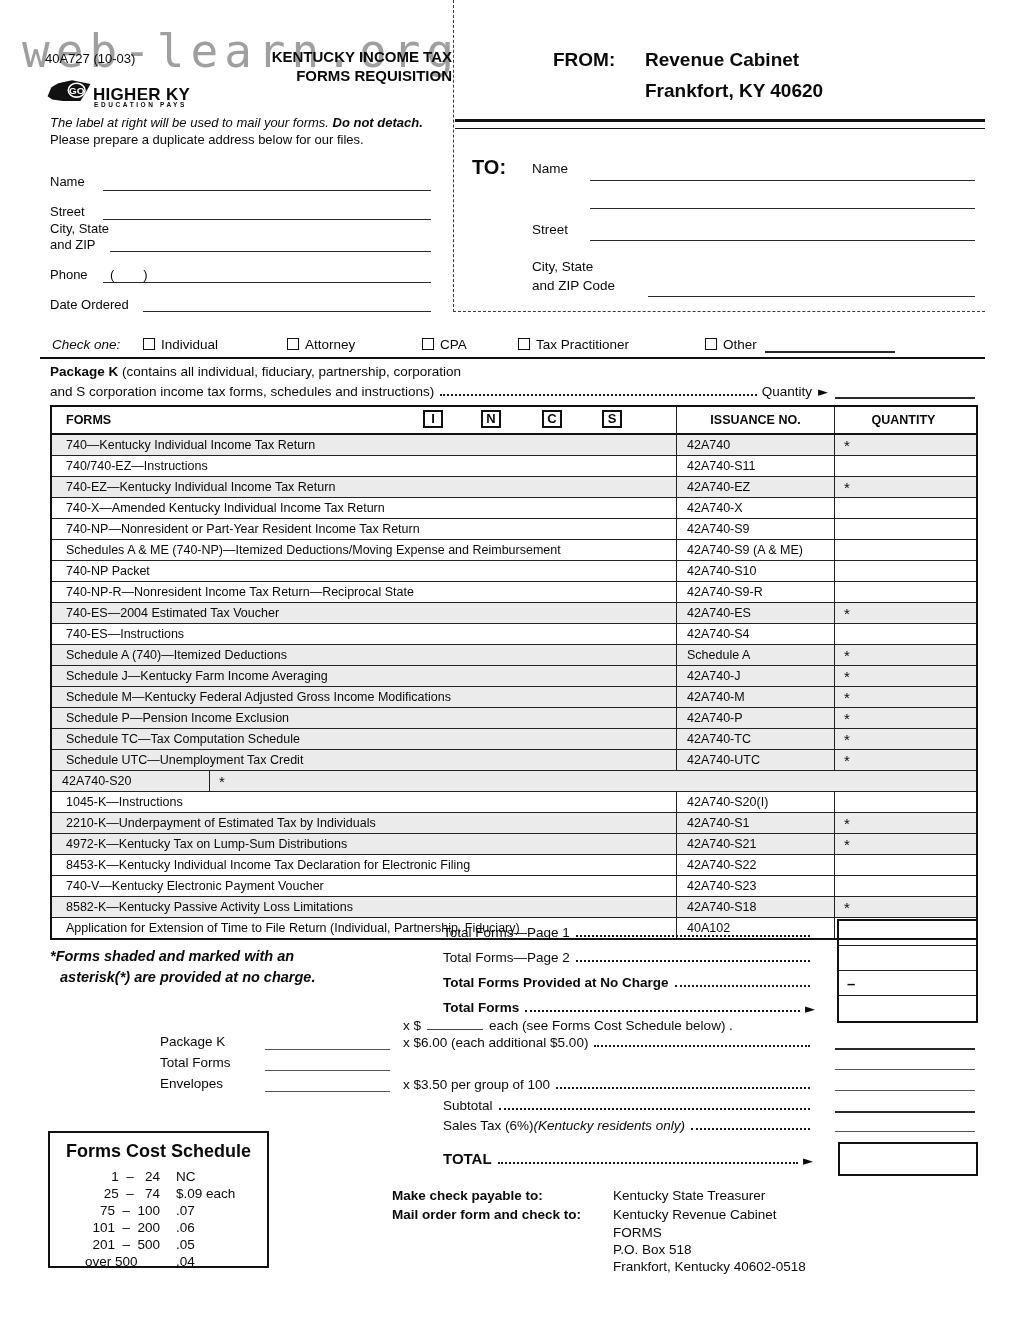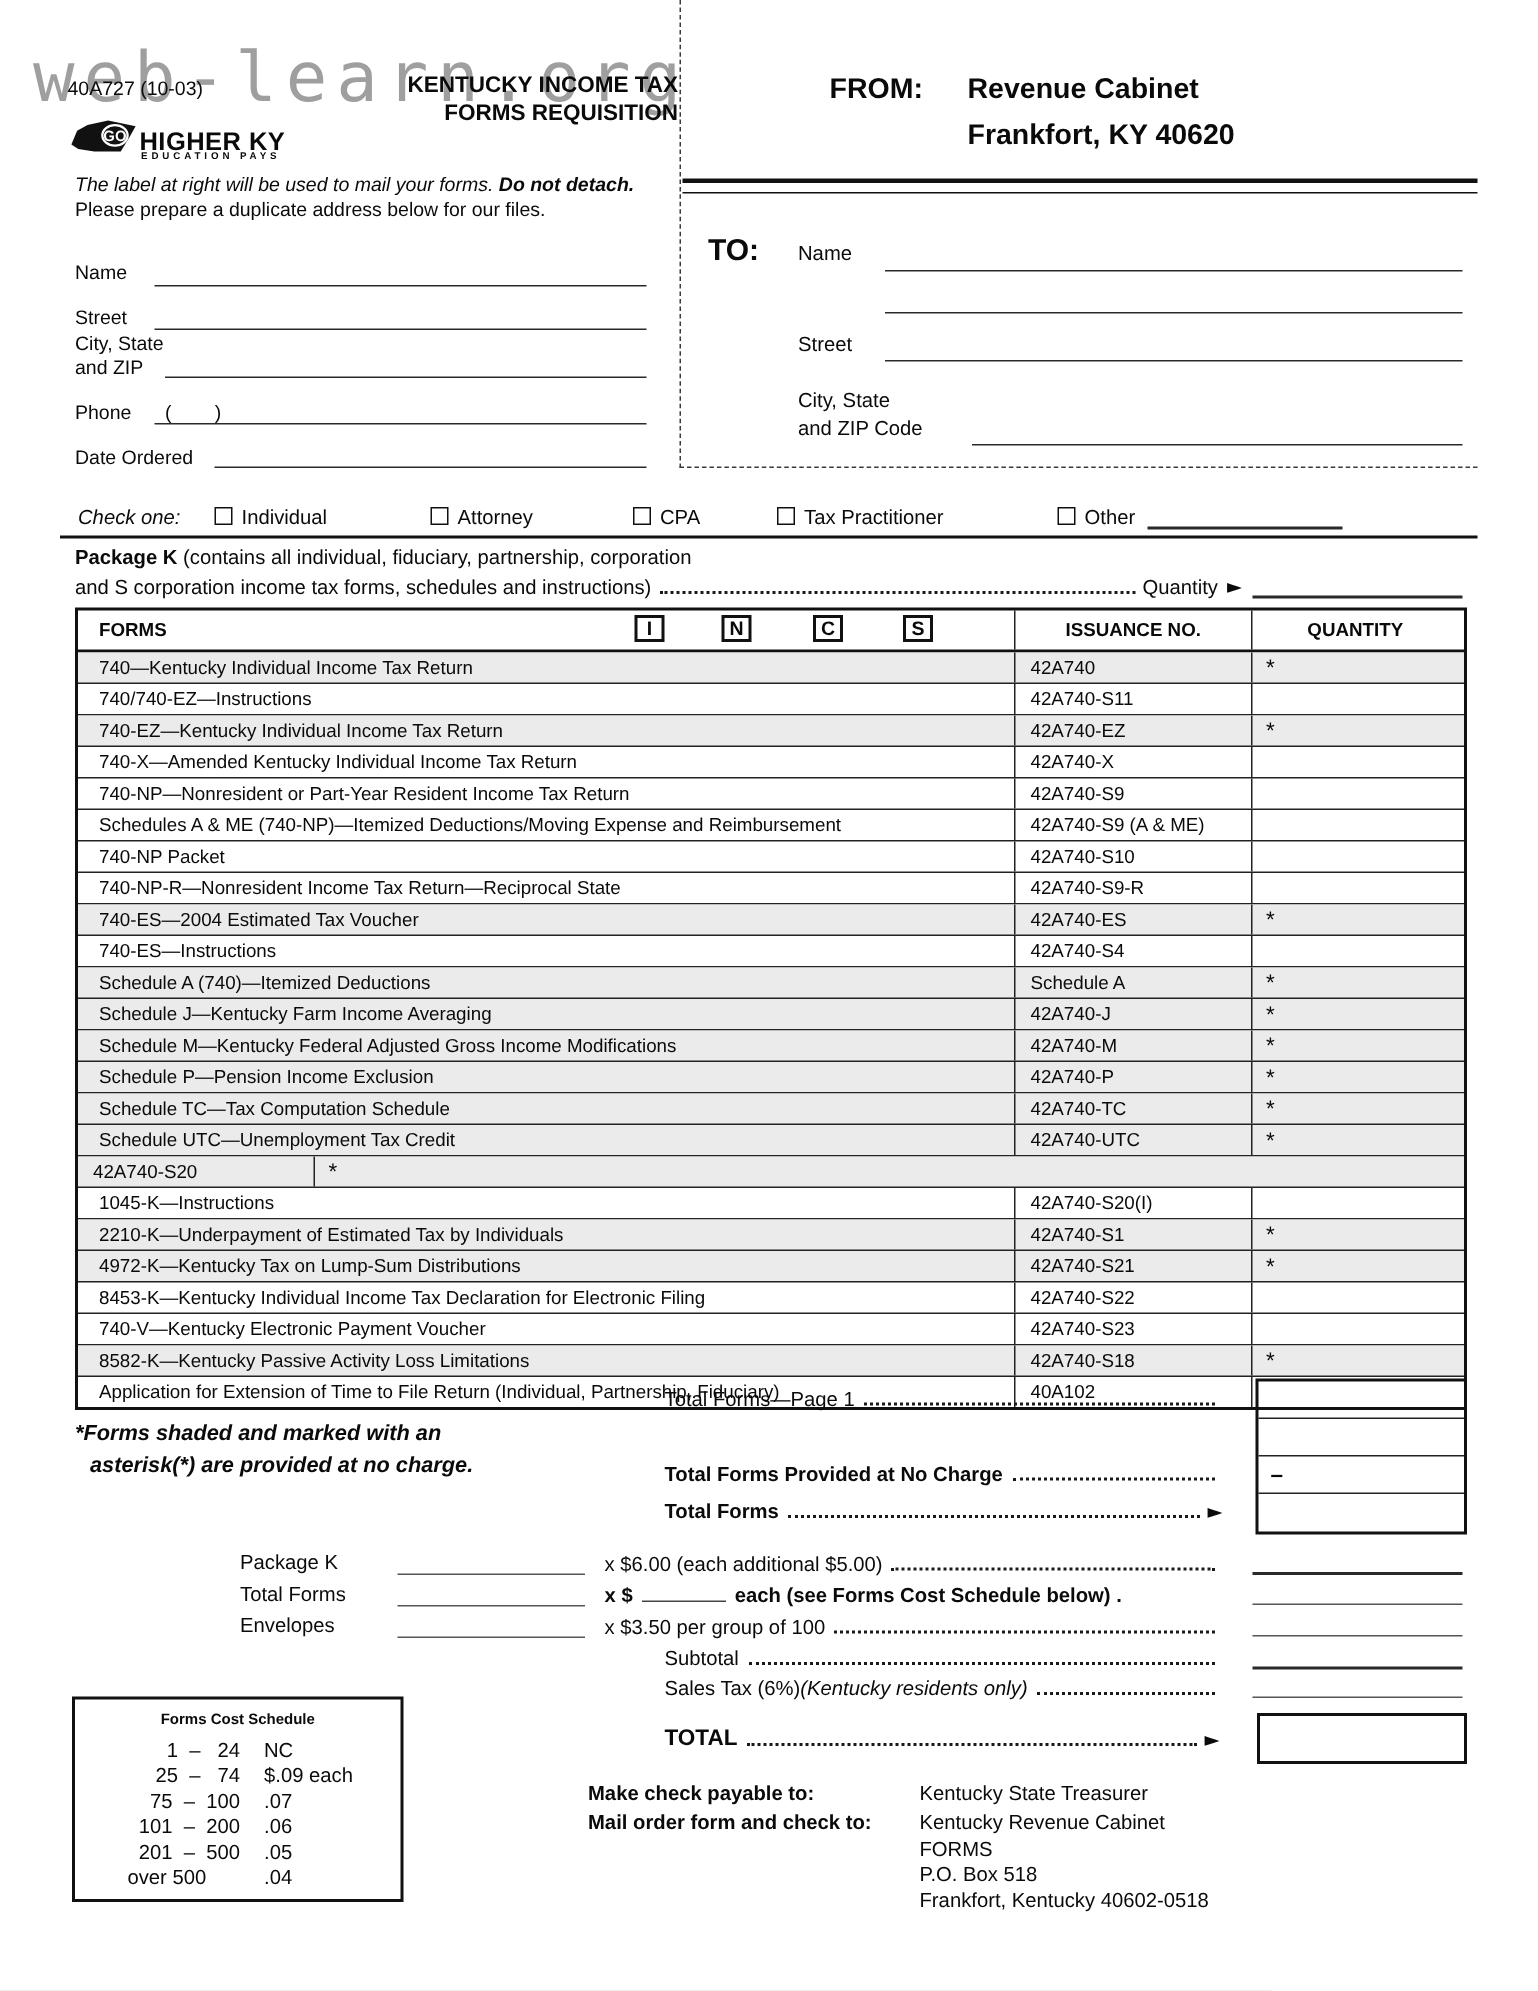--- a/index.html
+++ b/index.html
@@ -55,21 +55,21 @@
   .tot-cell{height:25px;border-bottom:1px solid #222;box-sizing:border-box;padding-left:8px;font-size:15px;font-weight:bold;display:flex;align-items:center;}
   .tot-cell:last-child{border-bottom:none;}
   .tot-row{left:443px;width:372px;height:18px;font-size:13.5px;}
   
   .cost-label{left:160px;font-size:13.5px;}
   .calcrow{left:403px;width:412px;font-size:13.5px;}
   .blank55{display:inline-block;width:56px;border-bottom:1.5px solid #444;height:12px;margin:0 6px;}
   #total-box{left:838px;top:1142px;width:136px;height:30px;border:2.5px solid #111;}
   
   #cs-box{left:48px;top:1131px;width:221px;height:137px;border:2.5px solid #111;box-sizing:border-box;}
-  #cs-title{text-align:center;font-weight:bold;font-size:10px;margin-top:8px;}
+  #cs-title{text-align:center;font-weight:bold;font-size:18px;margin-top:8px;}
   .cs-row{display:flex;font-size:13.5px;height:17px;align-items:center;}
   .cs-range{width:110px;text-align:right;white-space:pre;}
   .cs-price{margin-left:16px;}
   
   .pay-lbl{left:392px;font-weight:bold;font-size:13.5px;}
   .pay-val{left:613px;font-size:13.5px;}
 </style>
 </head>
 <body>
 
@@ -310,20 +310,24 @@
       <div class="c-iss">40A102</div>
       <div class="c-qty"></div>
     </div>
   </div>
   </div>
 
   <div class="abs tot-row flexrow" style="top:922px;">
     <span>Total Forms—Page 1</span>
       <span class="dots"></span>
   </div>
+  <div class="abs tot-row flexrow" style="top:947px;">
+    <span>Total Forms—Page 2</span>
+      <span class="dots"></span>
+  </div>
   <div class="abs tot-row flexrow b" style="top:972px;">
     <span>Total Forms Provided at No Charge</span>
       <span class="dots"></span>
   </div>
   <div class="abs tot-row flexrow b" style="top:997px;">
     <span>Total Forms</span>
       <span class="dots"></span>
     <span class="arrow">►</span>
   </div>
   <div id="totals-box" class="abs">
@@ -339,21 +343,21 @@
   <div class="abs cost-label" style="top:1034px;">Package K</div>
   <div class="abs grayline" style="left:265px;top:1048px;width:125px;"></div>
   <div class="abs calcrow flexrow" style="top:1034px;">
     <span>x  $6.00 (each additional $5.00)</span>
       <span class="dots"></span>
   </div>
   <div class="abs line2" style="left:835px;top:1047px;width:140px;"></div>
 
   <div class="abs cost-label" style="top:1055px;">Total Forms</div>
   <div class="abs grayline" style="left:265px;top:1069px;width:125px;"></div>
-  <div class="abs calcrow" style="top:1055px;font-weight:bold;">
+  <div class="abs calcrow" style="top:1017px;">
     <span>x  $</span><span class="blank55"></span><span>each (see Forms Cost Schedule below) .</span>
   </div>
   <div class="abs grayline" style="left:835px;top:1068px;width:140px;"></div>
 
   <div class="abs cost-label" style="top:1076px;">Envelopes</div>
   <div class="abs grayline" style="left:265px;top:1090px;width:125px;"></div>
   <div class="abs calcrow flexrow" style="top:1076px;">
     <span>x  $3.50 per group of 100</span>
       <span class="dots"></span>
   </div>

